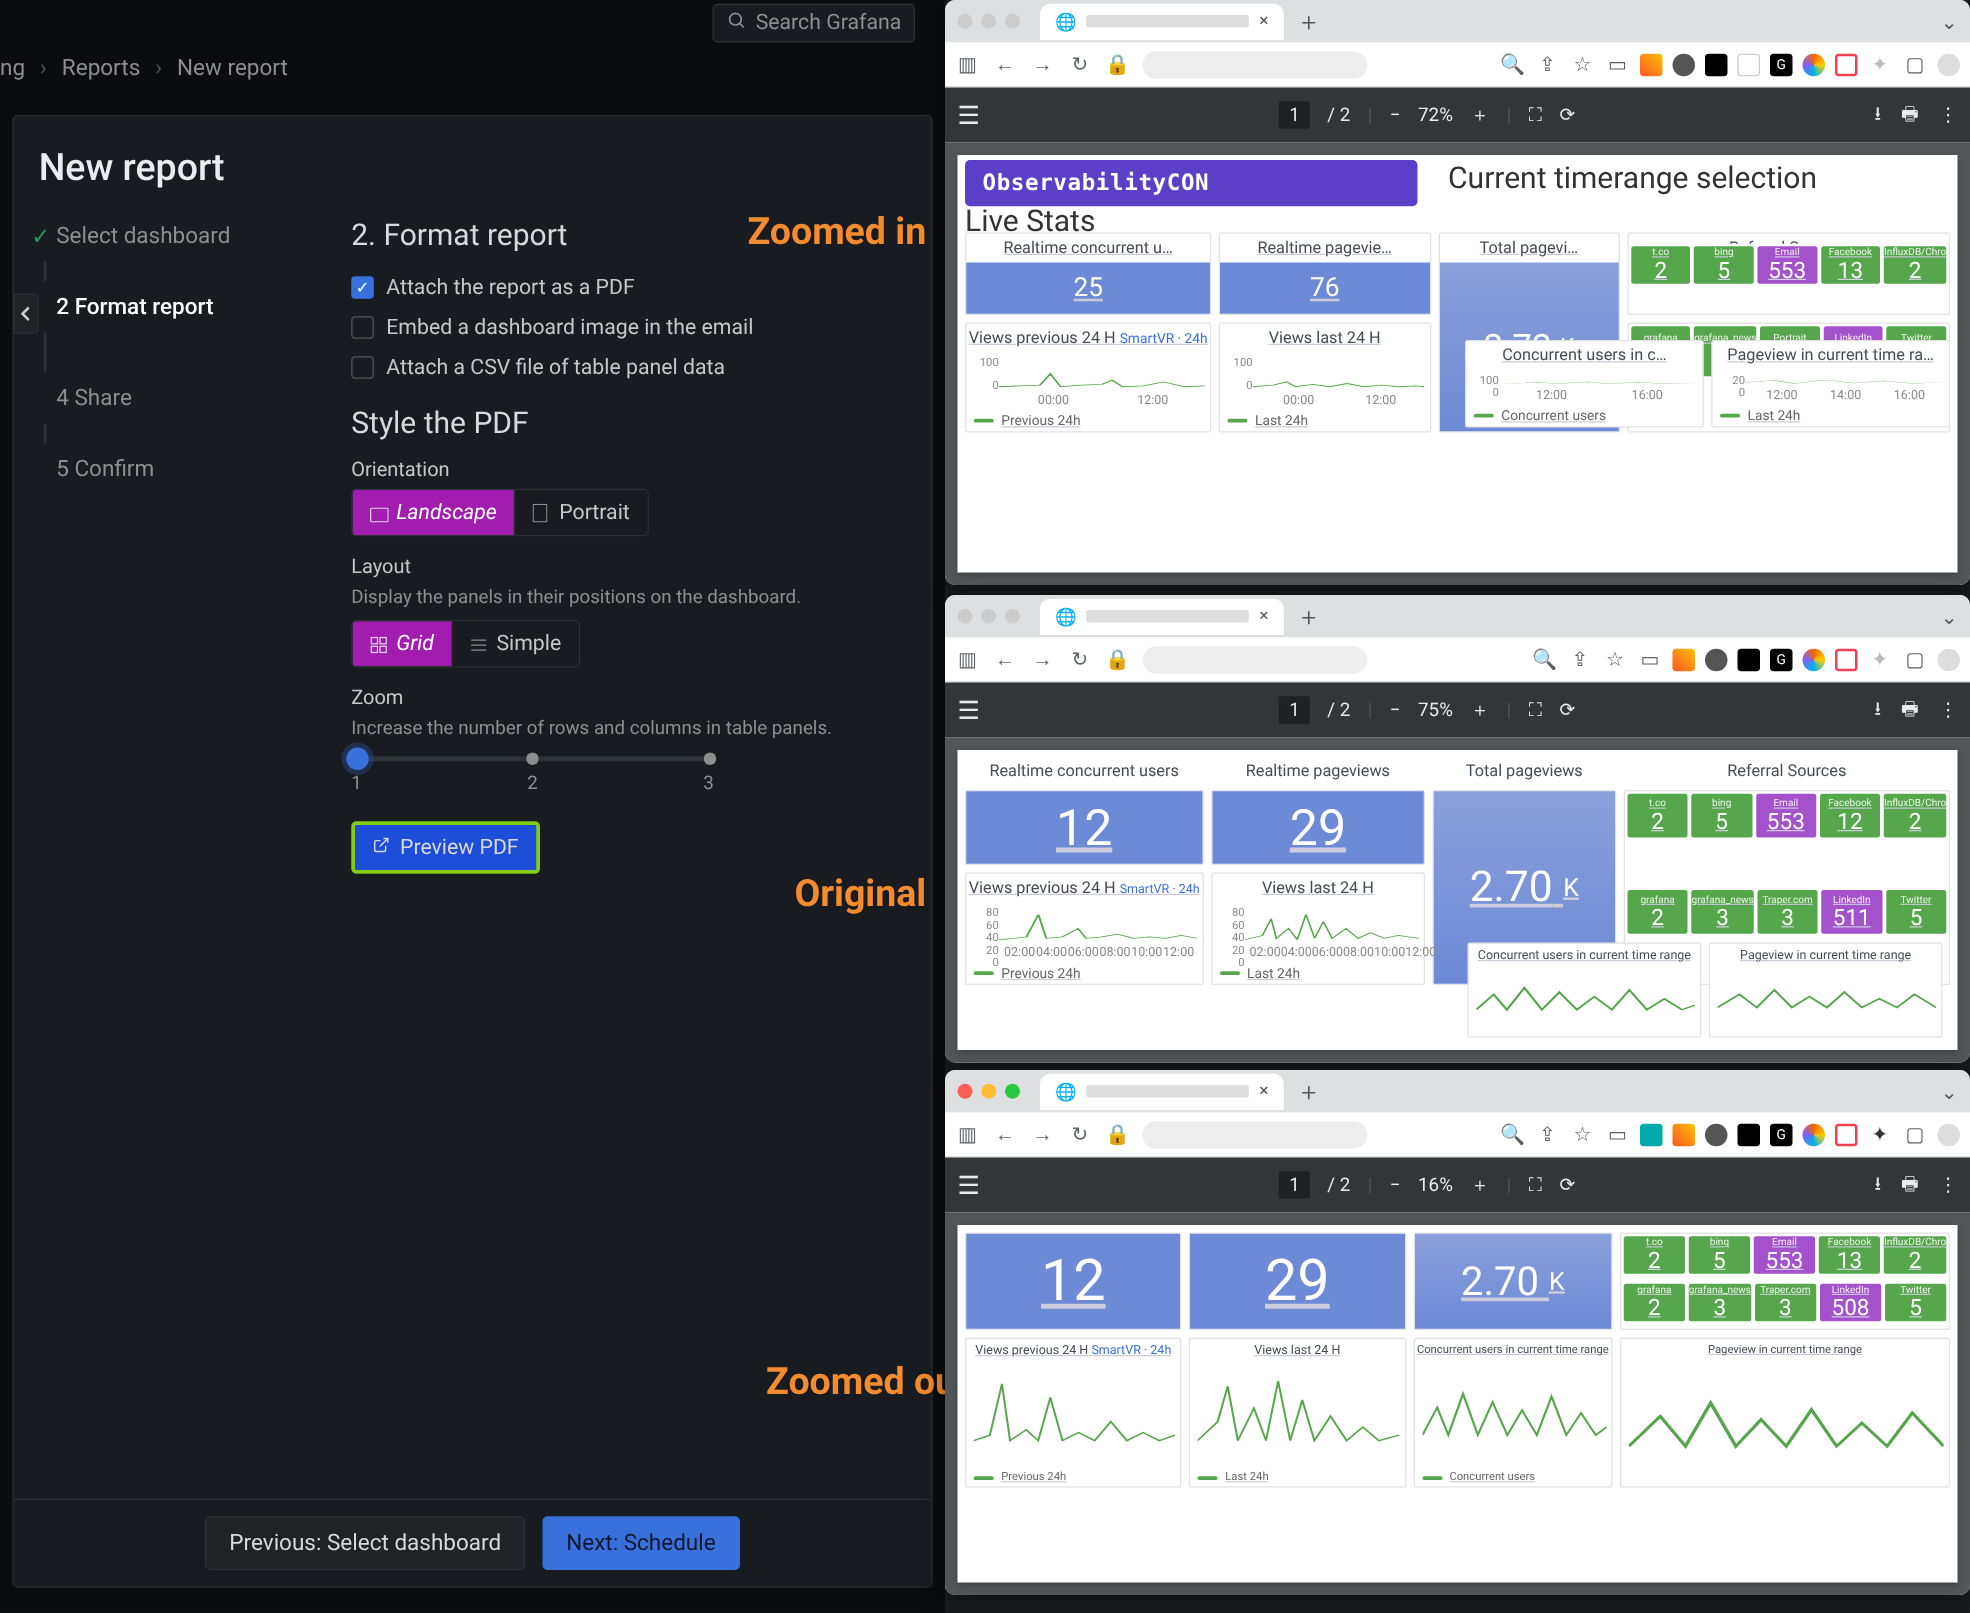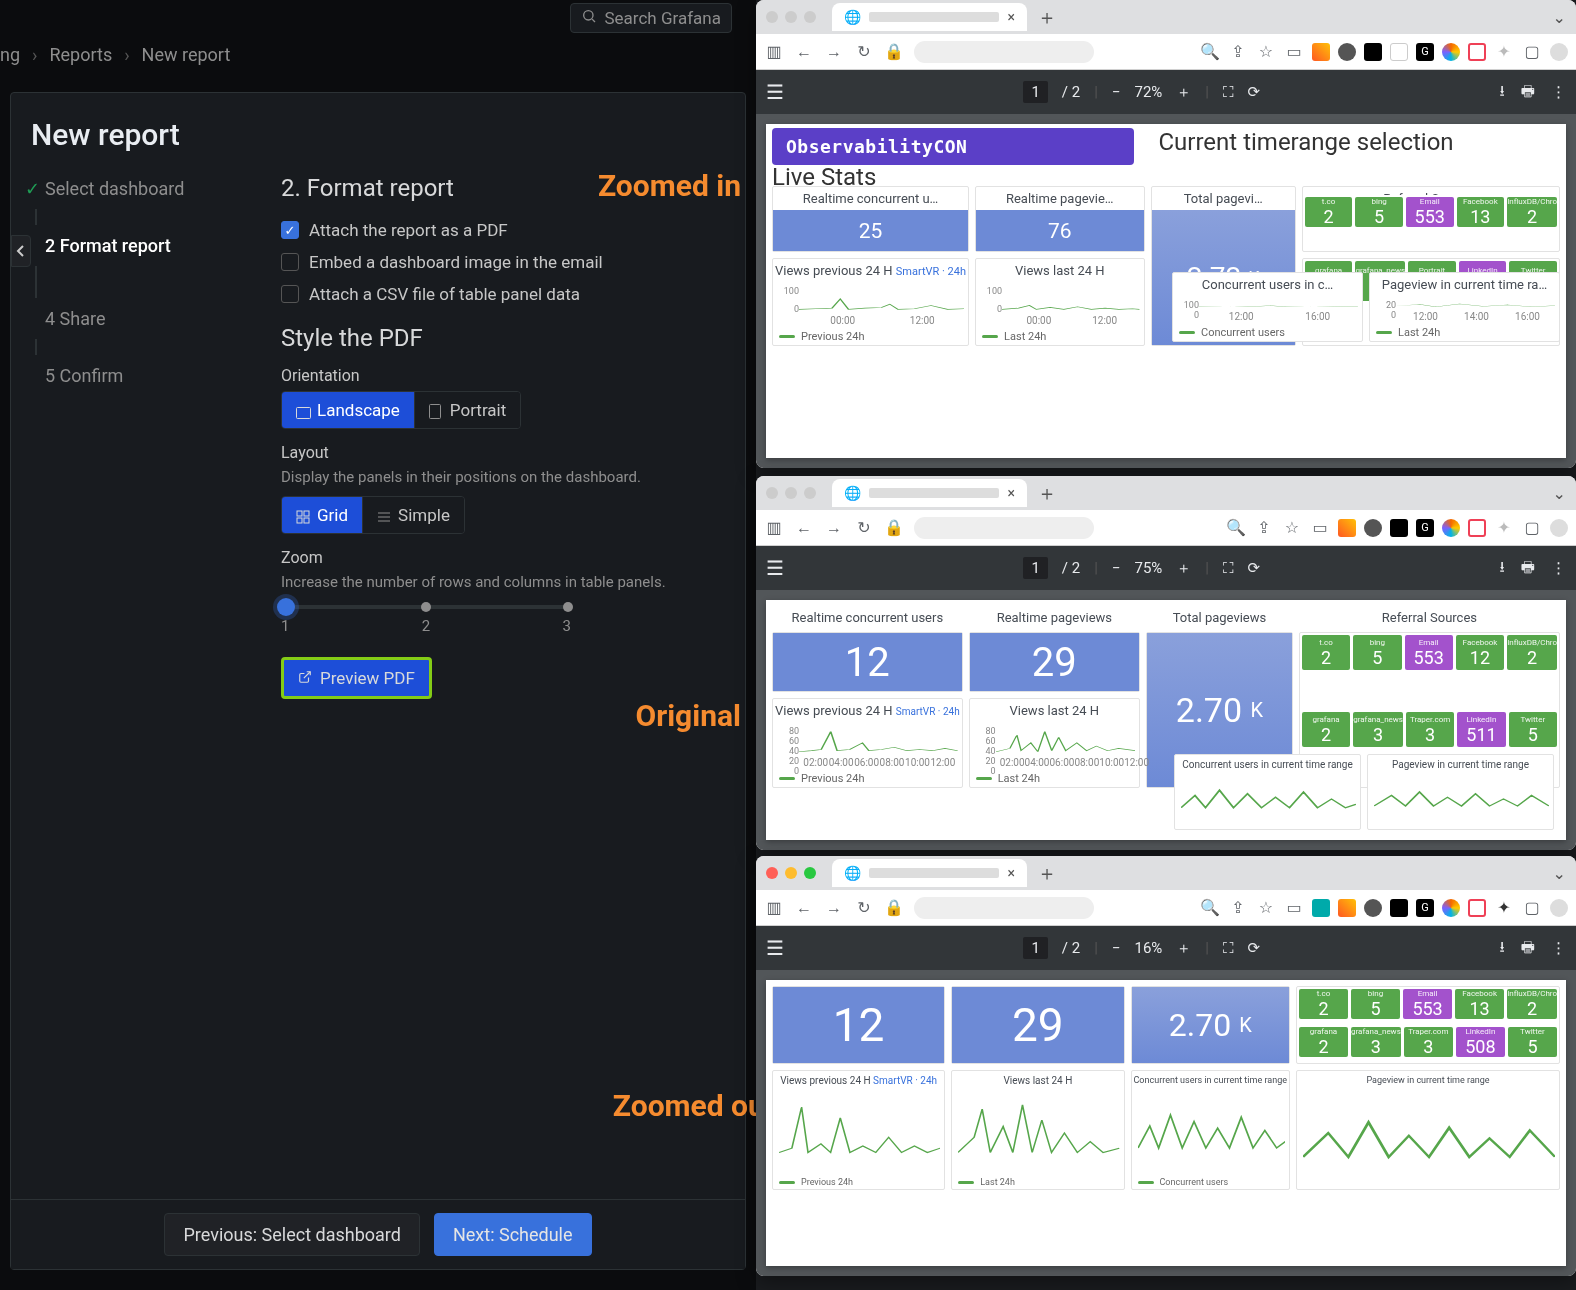--- a/index.html
+++ b/index.html
@@ -25,33 +25,33 @@
   .section-head { font-size:24px; color:#d8d9da; margin-bottom:18px; margin-top:6px; }
   .chk-row { display:flex; align-items:center; gap:10px; font-size:17px; margin-bottom:12px; color:#c7c7c7;}
   .chkbox { width:18px; height:18px; border:1px solid #555; border-radius:3px; display:flex; align-items:center; justify-content:center;}
   .chkbox.checked { background:#3871dc; border-color:#3871dc; color:#fff; font-size:13px; }
   .style-head { font-size:24px; color:#d8d9da; margin:20px 0 14px 0; }
   .field-label { font-size:16px; color:#c7c7c7; margin-bottom:6px; margin-top:14px;}
   .field-hint  { font-size:15px; color:#8e8e8e; margin-bottom:10px; }
   .btn-group { display:flex; border:1px solid #2c3235; border-radius:4px; overflow:hidden; width:fit-content;}
   .bg-btn { display:flex; align-items:center; gap:6px; padding:8px 14px; font-size:17px; color:#c7c7c7; background:#181b1f; border-right:1px solid #2c3235;}
   .bg-btn:last-child{border-right:none;}
-  .bg-btn.sel { background:#1d4ed8; color:#fff; }
+  .bg-btn.sel { background:#a21caf; color:#fff;font-style:italic; }
   .bg-ico { width:15px; height:14px; display:inline-block; }
   .slider-wrap { position:relative; width:290px; margin-top:14px;}
   .slider-track { height:4px; background:#2c3235; border-radius:2px; position:relative;}
   .slider-dot { width:10px; height:10px; background:#8e8e8e; border-radius:50%; position:absolute; top:-3px;}
   .slider-thumb { width:18px; height:18px; background:#3871dc; border-radius:50%; position:absolute; top:-7px; left:-4px; box-shadow:0 0 0 4px rgba(56,113,220,.25);}
   .slider-labels { display:flex; justify-content:space-between; font-size:15px; color:#8e8e8e; margin-top:8px;}
   .small-btn { display:inline-flex; align-items:center; gap:8px; padding:8px 14px; font-size:17px; color:#d8d9da; background:#1d4ed8; border:3px solid #84cc16; border-radius:4px; margin-top:22px;}
   .annot { position:absolute; font-size:30px; font-weight:700; color:#f58b2f; }
   .footer-bar { position:absolute; left:0; right:0; bottom:0; height:70px; display:flex; align-items:center; justify-content:center; gap:14px; border-top:1px solid #2c3235; background:#181b1f;}
   .ft-btn { padding:10px 18px; border-radius:4px; font-size:18px; }
   .ft-prev { background:#202226; color:#d8d9da; border:1px solid #2c3235;}
-  .ft-next { background:#3871dc; color:#e5e5e5; border:1px solid #3871dc;}
+  .ft-next { background:#3871dc; color:#0f172a; border:1px solid #3871dc;}
 
   
   .right { position:absolute; left:756px; top:0; width:820px; height:1290px; background:#1a1c1f; }
   .browser { position:absolute; background:#f0f1f2; border-radius:8px; box-shadow:0 6px 20px rgba(0,0,0,.4); overflow:hidden;}
   .b1 { left:0; top:0;   width:820px; height:468px; }
   .b2 { left:0; top:476px; width:820px; height:374px; }
   .b3 { left:0; top:856px; width:820px; height:420px; }
   .mac-dots { display:flex; gap:7px; padding:8px 10px; align-items:center;}
   .dot { width:12px; height:12px; border-radius:50%; background:#ccc;}
   .b3 .dot.r{background:#ff5f57}.b3 .dot.y{background:#febc2e}.b3 .dot.g{background:#28c840}
@@ -66,21 +66,21 @@
   .ext { width:18px; height:18px; border-radius:3px;}
   .pdfbar { height:44px; background:#323639; display:flex; align-items:center; color:#e8eaed; font-size:15px; padding:0 10px;}
   .pdfbar .ham{font-size:20px; color:#e8eaed;}
   .pdfbar .center{ margin:0 auto; display:flex; align-items:center; gap:14px;}
   .pg-cur { background:#202124; padding:2px 8px; border-radius:2px;}
   .pdfbar .rt{ display:flex; gap:16px; align-items:center;}
   .canvas { background:#525659; height:calc(100% - 114px); padding:10px; }
   .b1 .canvas{height:calc(100% - 114px);}
   .page { background:#fff; width:100%; height:100%; position:relative; overflow:hidden; box-shadow:0 2px 6px rgba(0,0,0,.3);}
   .grid { display:grid; gap:6px; padding:6px;}
-  .panel { background:#fff; border:1px solid #e2e2e2; border-radius:2px; position:relative; display:flex; flex-direction:column;}
+  .panel { background:#fff; border:1px solid #e2e2e2; border-radius:2px; position:relative; display:flex; flex-direction:column;text-decoration:underline;}
   .panel-title { font-size:13px; color:#464c54; text-align:center; padding:4px 2px; white-space:nowrap; overflow:hidden; text-overflow:ellipsis;}
   .bigstat { background:#6d8ad6; color:#fff; display:flex; align-items:center; justify-content:center; flex:1; font-size:21px; font-weight:400;}
   .bigstat.k { background:linear-gradient(180deg,#8aa0db,#6d8ad6); font-size:28px;}
   .spark { flex:1; position:relative;}
   .sources { flex:1; display:grid; grid-template-columns:repeat(5,1fr); grid-template-rows:1fr 1fr; gap:3px; padding:2px;}
   .src { border-radius:2px; display:flex; flex-direction:column; align-items:center; justify-content:center; color:#fff;}
   .src.green{background:#56a64b;} .src.purple{background:#a352cc;}
   .src .lbl{font-size:8px; opacity:.9;} .src .val{font-size:18px; font-weight:400;}
   .legend { font-size:11px; color:#666; padding:2px 6px; display:flex; align-items:center; gap:6px;}
   .dash-green{width:16px;height:3px;background:#56a64b;border-radius:2px;}

